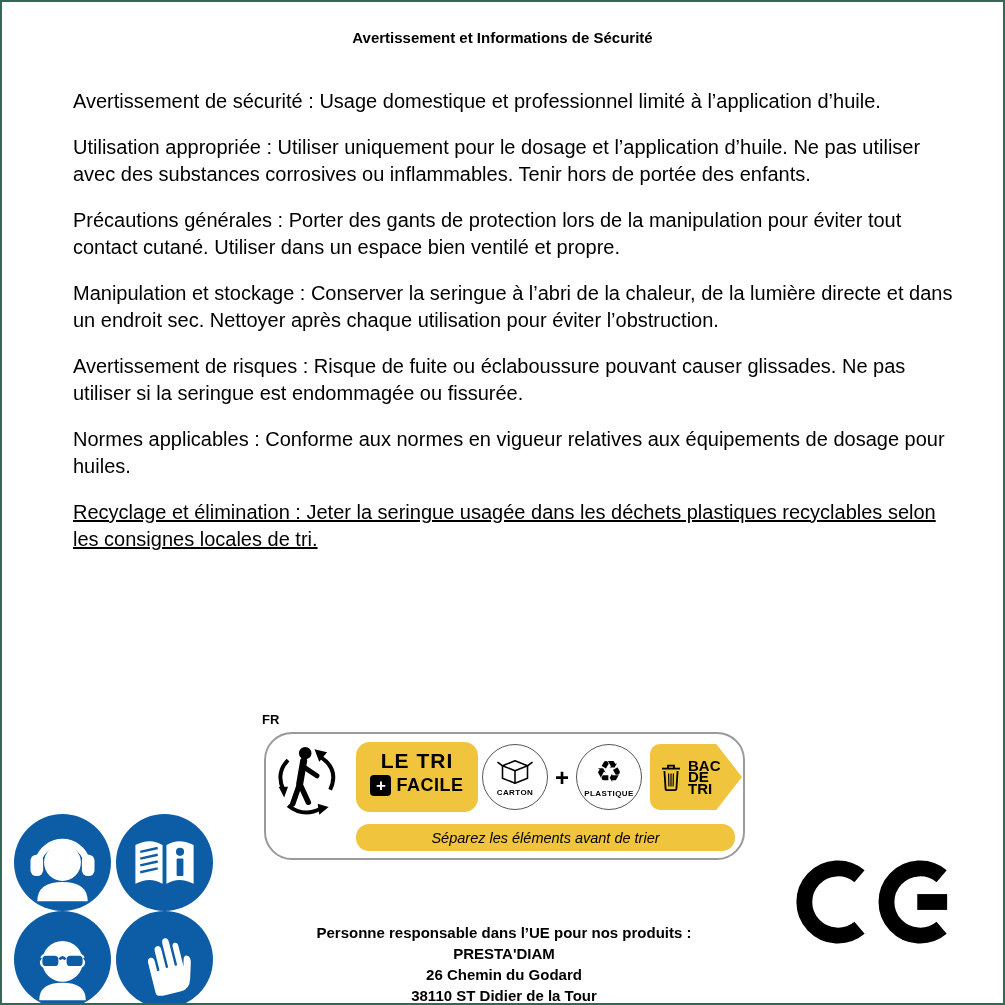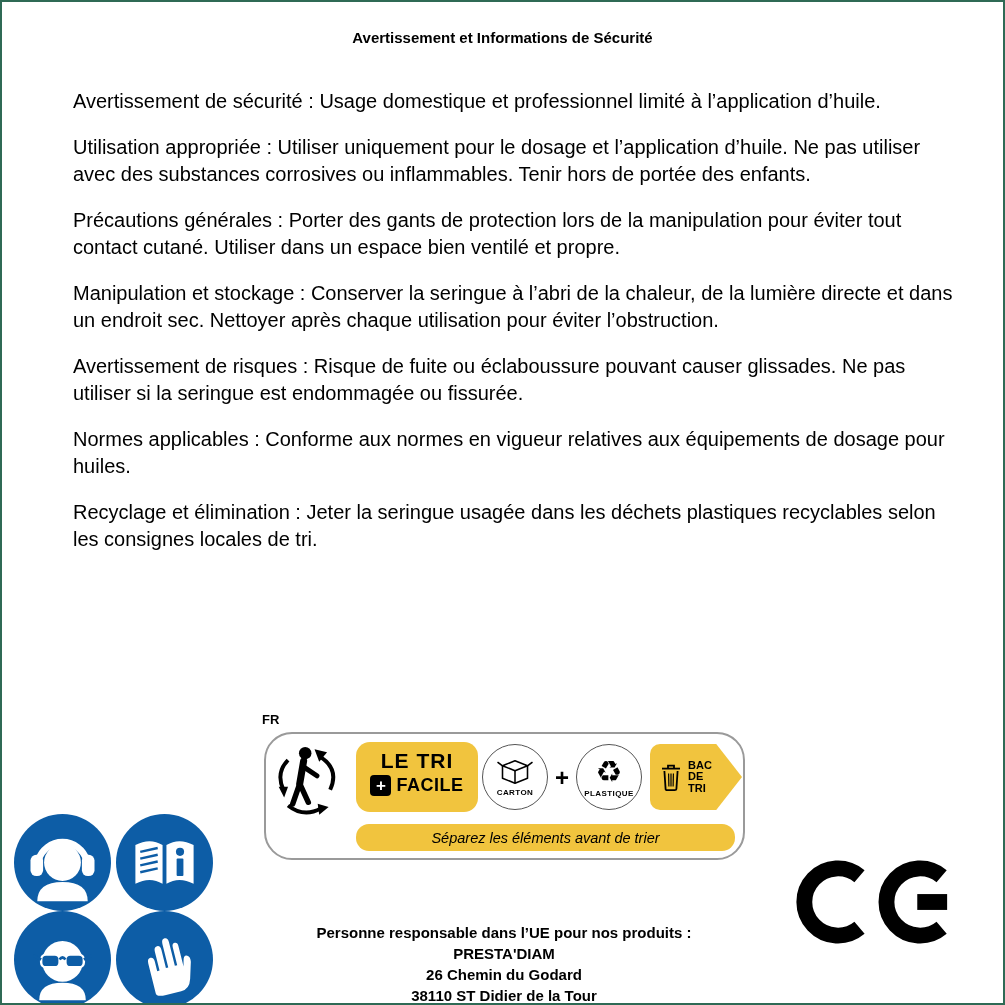--- a/index.html
+++ b/index.html
@@ -11,21 +11,21 @@
   }
   .title {
     position:absolute; top:27px; left:0; width:100%;
     text-align:center; font-size:15px; font-weight:bold;
   }
   .content {
     position:absolute; top:86px; left:71px; width:884px;
     font-size:20px; line-height:27px;
   }
   .content p { margin:0 0 19px 0; }
-  .content p.gap-before { margin-top:15px; }
+  .content p.gap-before { margin-top:15px;text-decoration:underline; }
 
   
   .icon-grid {
     position:absolute; left:12px; top:812px;
     display:grid; grid-template-columns:98px 98px; grid-gap:0 4px;
   }
   .micon { width:97px; height:97px; display:block; }
 
   
   .fr-label { position:absolute; left:260px; top:710px; font-size:13px; font-weight:bold; }
@@ -57,21 +57,21 @@
   .plus-mid {
     position:absolute; left:284px; top:30px; width:24px; text-align:center;
     font-size:24px; font-weight:bold;
   }
   .flag {
     position:absolute; left:384px; top:10px; width:92px; height:66px;
     background:#f1c43e; border-radius:10px;
     clip-path:polygon(0 0, 72% 0, 100% 50%, 72% 100%, 0 100%);
     display:flex; align-items:center; padding-left:9px; gap:5px;
   }
-  .bac-text { font-size:11px; font-weight:800; line-height:11.5px; }
+  .bac-text { font-size:15px; font-weight:800; line-height:11.5px; }
   .strip {
     position:absolute; left:90px; right:8px; bottom:7px; height:27px;
     background:#f1c43e; border-radius:13px;
     display:flex; align-items:center; justify-content:center;
     font-style:italic; font-weight:normal; font-size:14.5px;
   }
 
   
   .contact {
     position:absolute; left:242px; top:920px; width:520px;

